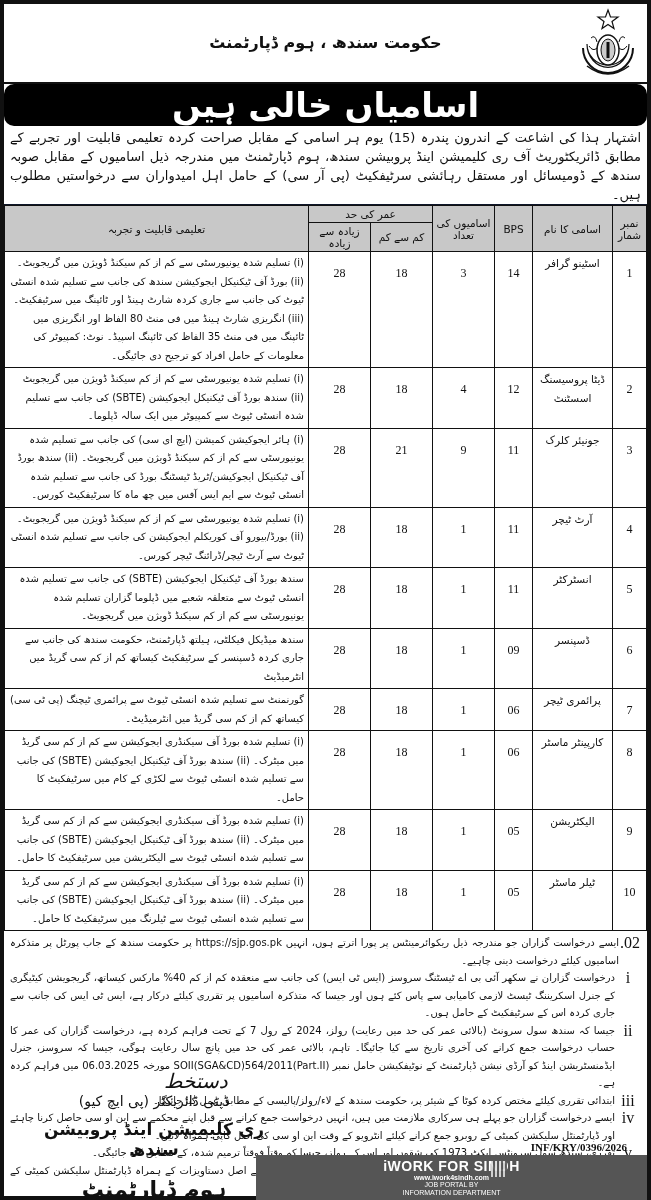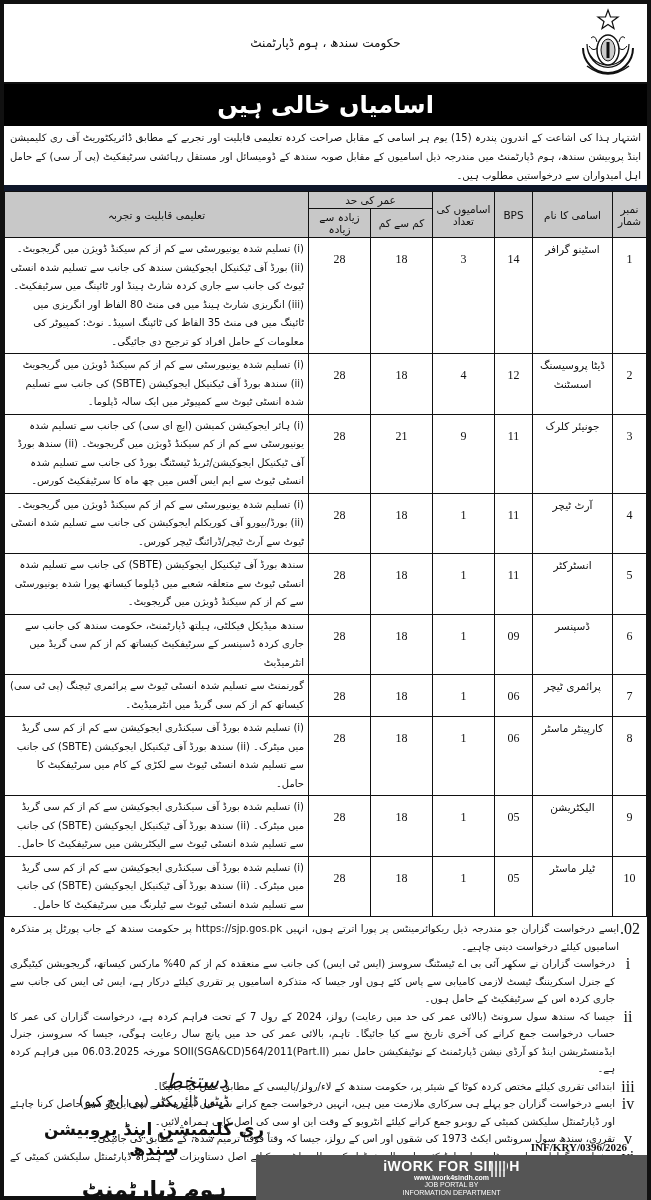--- a/index.html
+++ b/index.html
@@ -11,31 +11,31 @@
   .page {
     position: relative; width: 651px; height: 1200px;
     border: 4px solid #111; background: #fff;
   }
   
   .header {
     position: relative; height: 80px; border-bottom: 2px solid #111;
     display: flex; flex-direction: column; align-items: center; justify-content: center;
   }
   .header .title1 { font-size: 19px; font-weight: bold; direction: rtl; line-height: 30px; }
-  .header .title2 { font-size: 12px; font-weight: normal; direction: rtl; line-height: 26px; }
+  .header .title2 { font-size: 16px; font-weight: bold; direction: rtl; line-height: 26px; }
   .logo {
     position: absolute; right: 8px; top: 4px; width: 62px; height: 74px;
   }
   .banner {
     height: 42px; background: #000; color: #fff; display: flex; align-items: center; justify-content: center;
-    font-size: 24px; font-weight: bold; direction: rtl; letter-spacing: 6px;
+    font-size: 34px; font-weight: bold; direction: rtl; letter-spacing: 6px; border-radius: 10px;
   }
   .intro {
-    direction: rtl; font-size: 10px; line-height: 19px; padding: 2px 6px 0 6px;
-    border-bottom: 6px solid #0f172a; text-align: justify;
+    direction: rtl; font-size: 13px; line-height: 19px; padding: 2px 6px 0 6px;
+    border-bottom: 1px solid #0f172a; text-align: justify;
   }
   table.jobs {
     width: 100%; border-collapse: collapse; direction: rtl; font-size: 10px;
   }
   table.jobs th {
     background: #c8c8c8; border: 1px solid #111; font-weight: normal; font-size: 10.5px;
     padding: 2px 3px; text-align: center; vertical-align: middle;
   }
   table.jobs td {
     border: 1px solid #111; padding: 2px 4px; vertical-align: top; text-align: center;
@@ -151,21 +151,21 @@
           <td class="num">28</td>
           <td class="qual">(i) تسلیم شدہ یونیورسٹی سے کم از کم سیکنڈ ڈویژن میں گریجویٹ۔ (ii) بورڈ/بیورو آف کوریکلم ایجوکیشن کی جانب سے تسلیم شدہ انسٹی ٹیوٹ سے آرٹ ٹیچر/ڈرائنگ ٹیچر کورس۔</td>
         </tr>
         <tr>
           <td class="num">5</td>
           <td>انسٹرکٹر</td>
           <td class="num">11</td>
           <td class="num">1</td>
           <td class="num">18</td>
           <td class="num">28</td>
-          <td class="qual">سندھ بورڈ آف ٹیکنیکل ایجوکیشن (SBTE) کی جانب سے تسلیم شدہ انسٹی ٹیوٹ سے متعلقہ شعبے میں ڈپلوما کیساتھ پورا شدہ یونیورسٹی سے کم از کم سیکنڈ ڈویژن میں گریجویٹ۔</td>
+          <td class="qual">سندھ بورڈ آف ٹیکنیکل ایجوکیشن (SBTE) کی جانب سے تسلیم شدہ انسٹی ٹیوٹ سے متعلقہ شعبے میں ڈپلوما گزاران تسلیم شدہ یونیورسٹی سے کم از کم سیکنڈ ڈویژن میں گریجویٹ۔</td>
         </tr>
         <tr>
           <td class="num">6</td>
           <td>ڈسپنسر</td>
           <td class="num">09</td>
           <td class="num">1</td>
           <td class="num">18</td>
           <td class="num">28</td>
           <td class="qual">سندھ میڈیکل فیکلٹی، ہیلتھ ڈپارٹمنٹ، حکومت سندھ کی جانب سے جاری کردہ ڈسپنسر کے سرٹیفکیٹ کیساتھ کم از کم سی گریڈ میں انٹرمیڈیٹ</td>
         </tr>

